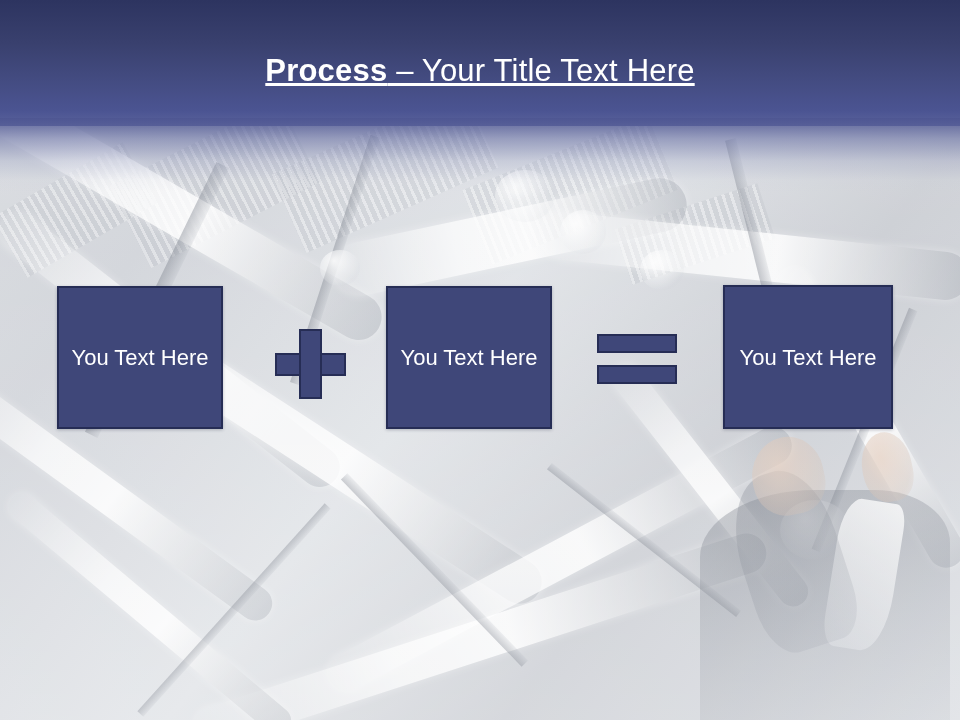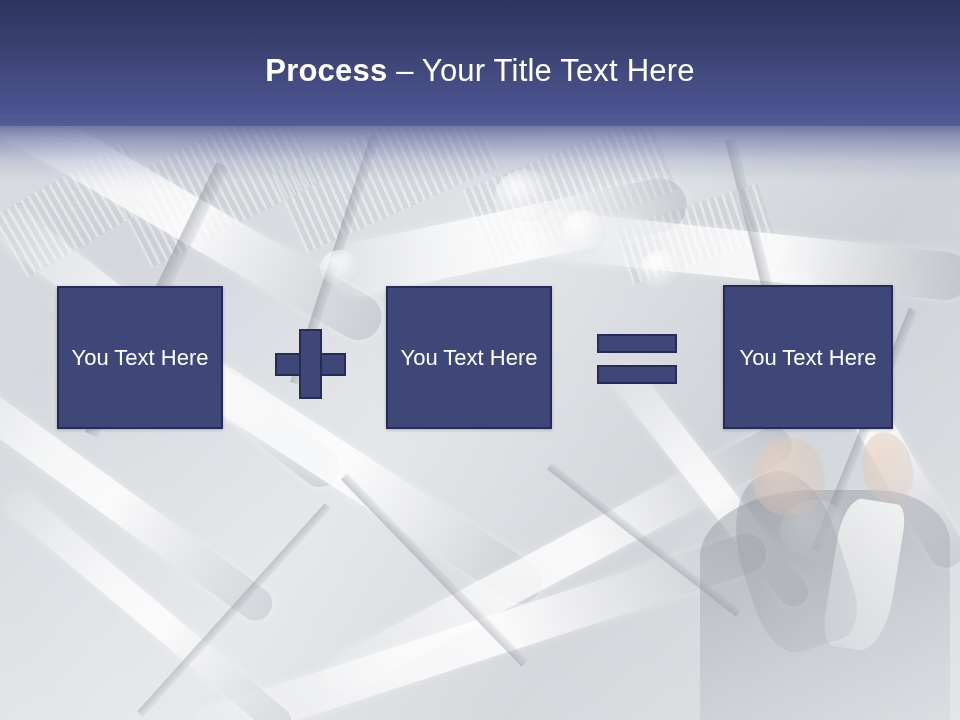--- a/index.html
+++ b/index.html
@@ -94,20 +94,21 @@
   .slide-title {
     position:absolute;
     left:0; top:52px;
     width:960px;
     text-align:center;
     color:#ffffff;
     font-size:31px;
     line-height:38px;
     letter-spacing:.2px;
     white-space:nowrap;
+    text-decoration:underline;
   }
   .slide-title .t-bold { font-weight:bold; }
   .slide-title .t-reg  { font-weight:normal; }
 
   
   .pbox {
     position:absolute;
     background:#3f4779;
     border:2px solid #262d55;
     display:flex;

